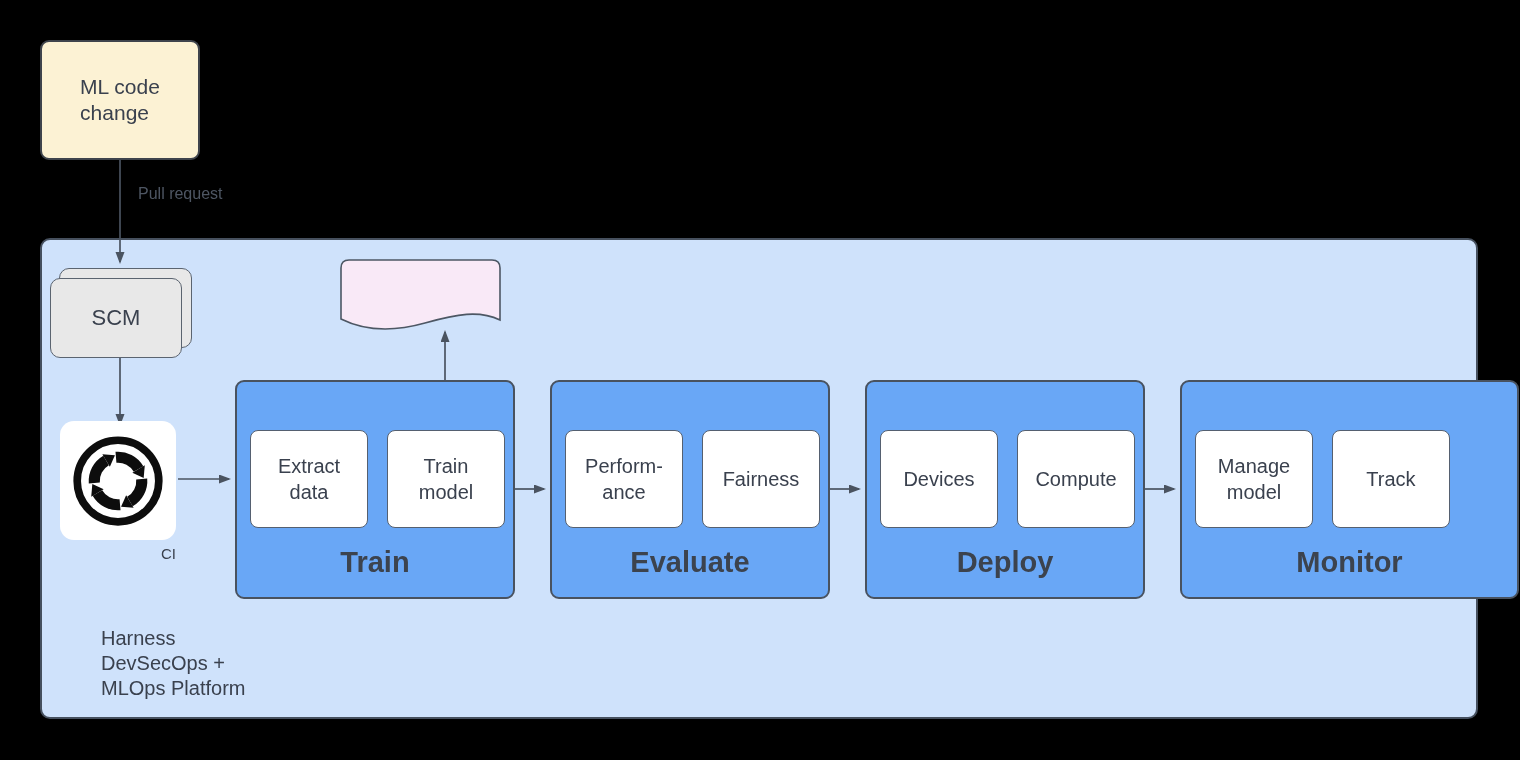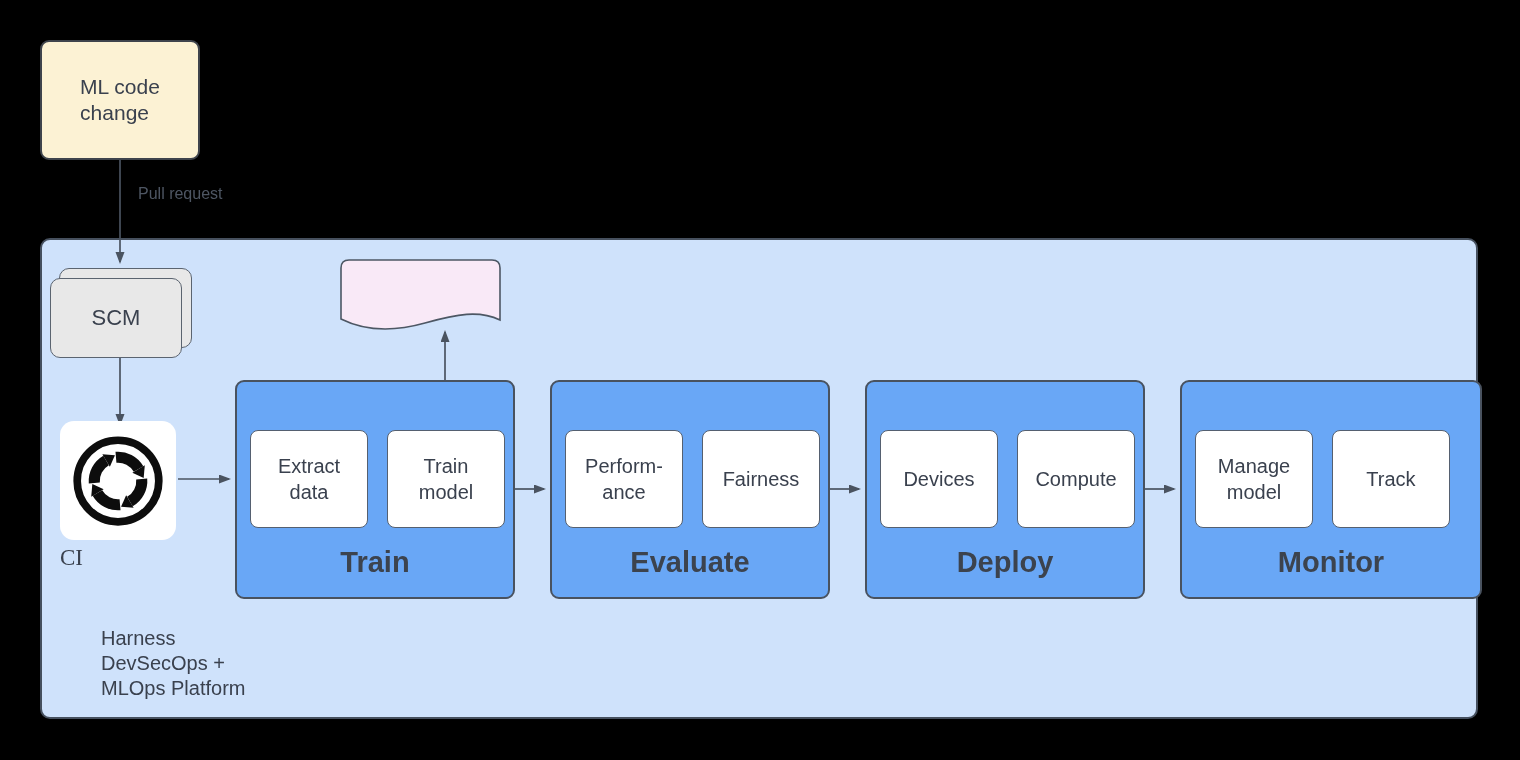--- a/index.html
+++ b/index.html
@@ -48,21 +48,21 @@
   }
   
   .ci-box{
     position:absolute;left:60px;top:421px;width:116px;height:119px;
     background:#fff;border-radius:14px;
     display:flex;align-items:center;justify-content:center;
   }
   .ci-box svg{width:102px;height:102px;display:block;}
   .ci-label{
     position:absolute;left:60px;top:545px;width:116px;
-    text-align:left;font-size:23px;font-family:Liberation Serif, serif;
+    text-align:right;font-size:15px;
   }
   
   .doc{position:absolute;left:339px;top:258px;width:163px;height:74px;}
   .doc svg{position:absolute;left:0;top:0;width:163px;height:74px;}
   .doc-path{fill:var(--document_fill,#f9e9f7);stroke:var(--document_border,#4d5764);stroke-width:1.6;}
   .doc-label{
     position:absolute;left:0;top:0;width:163px;height:58px;
     display:flex;align-items:center;justify-content:center;
     font-size:21px;
   }
@@ -186,21 +186,21 @@
   <div class="stage" style="left:865px">
     <div class="item second">
       <span>Compute</span>
     </div>
     <div class="item first">
       <span>Devices</span>
     </div>
     <div class="stage-label">Deploy</div>
   </div>
 
-  <div class="stage" style="left:1180px;width:302px">
+  <div class="stage" style="left:1180px;width:339px">
     <div class="item first">
       <span>Manage
 model</span>
     </div>
     <div class="item second">
       <span>Track</span>
     </div>
     <div class="stage-label">Monitor</div>
   </div>
 

